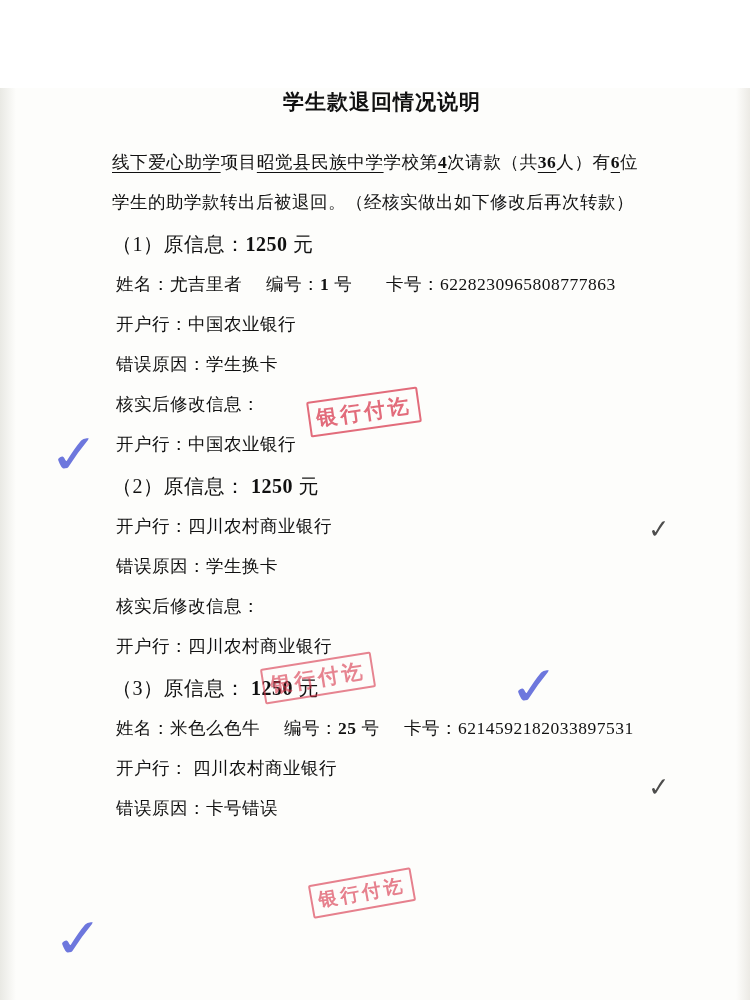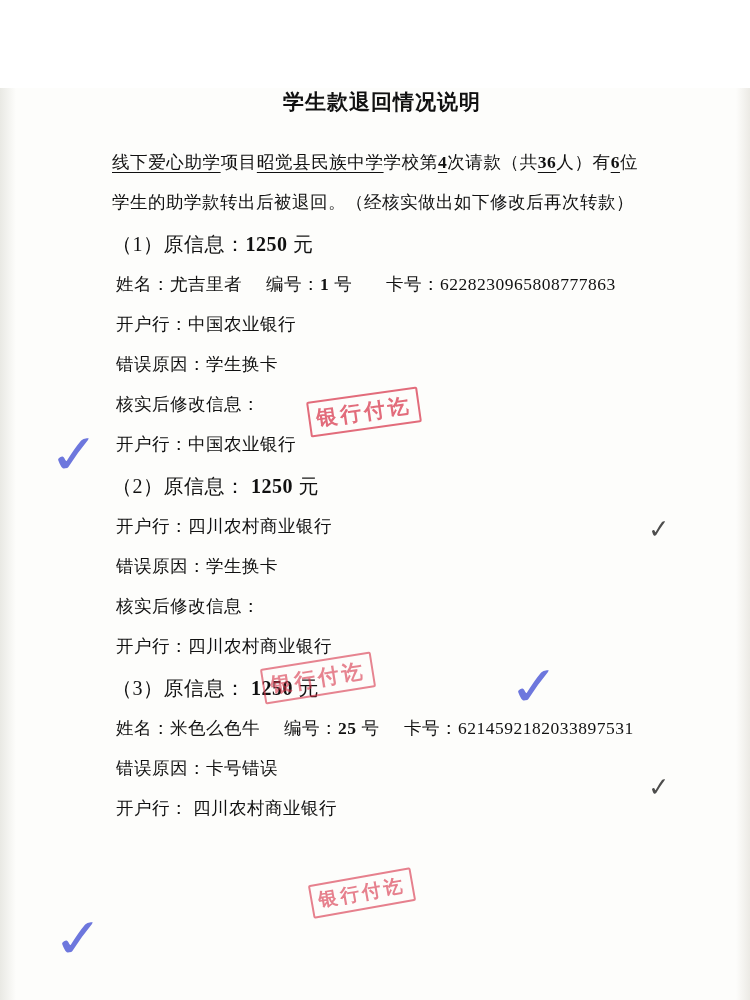--- a/index.html
+++ b/index.html
@@ -215,24 +215,24 @@
     </div>
 
     <div class="item">
       <div class="amount-line">
         <span>（3）</span><span>原信息：</span>&nbsp;<span class="amt">1250</span>&nbsp;<span>元</span>
       </div>
       <div class="line indent">
         <span class="seg-name" style="width:168px"><span>姓名：</span><span>米色么色牛</span></span><span class="seg-no" style="width:120px"><span>编号：</span><span class="b">25</span>&nbsp;<span>号</span></span><span class="seg-card"><span>卡号：</span><span>6214592182033897531</span></span>
       </div>
       <div class="line indent">
+        <span>开户行：</span>&nbsp;<span>四川农村商业银行</span>
+      </div>
+      <div class="line indent">
         <span>错误原因：</span><span>卡号错误</span>
-      </div>
-      <div class="line indent">
-        <span>开户行：</span>&nbsp;<span>四川农村商业银行</span>
       </div>
     </div>
 
   </div>
 
   <div class="checkmark check-big" style="left:52px; top:340px;">✓</div>
   <div class="checkmark check-small" style="left:648px; top:428px;">✓</div>
   <div class="checkmark check-big" style="left:512px; top:572px;">✓</div>
   <div class="checkmark check-small" style="left:648px; top:686px;">✓</div>
   <div class="checkmark check-big" style="left:56px; top:824px;">✓</div>

